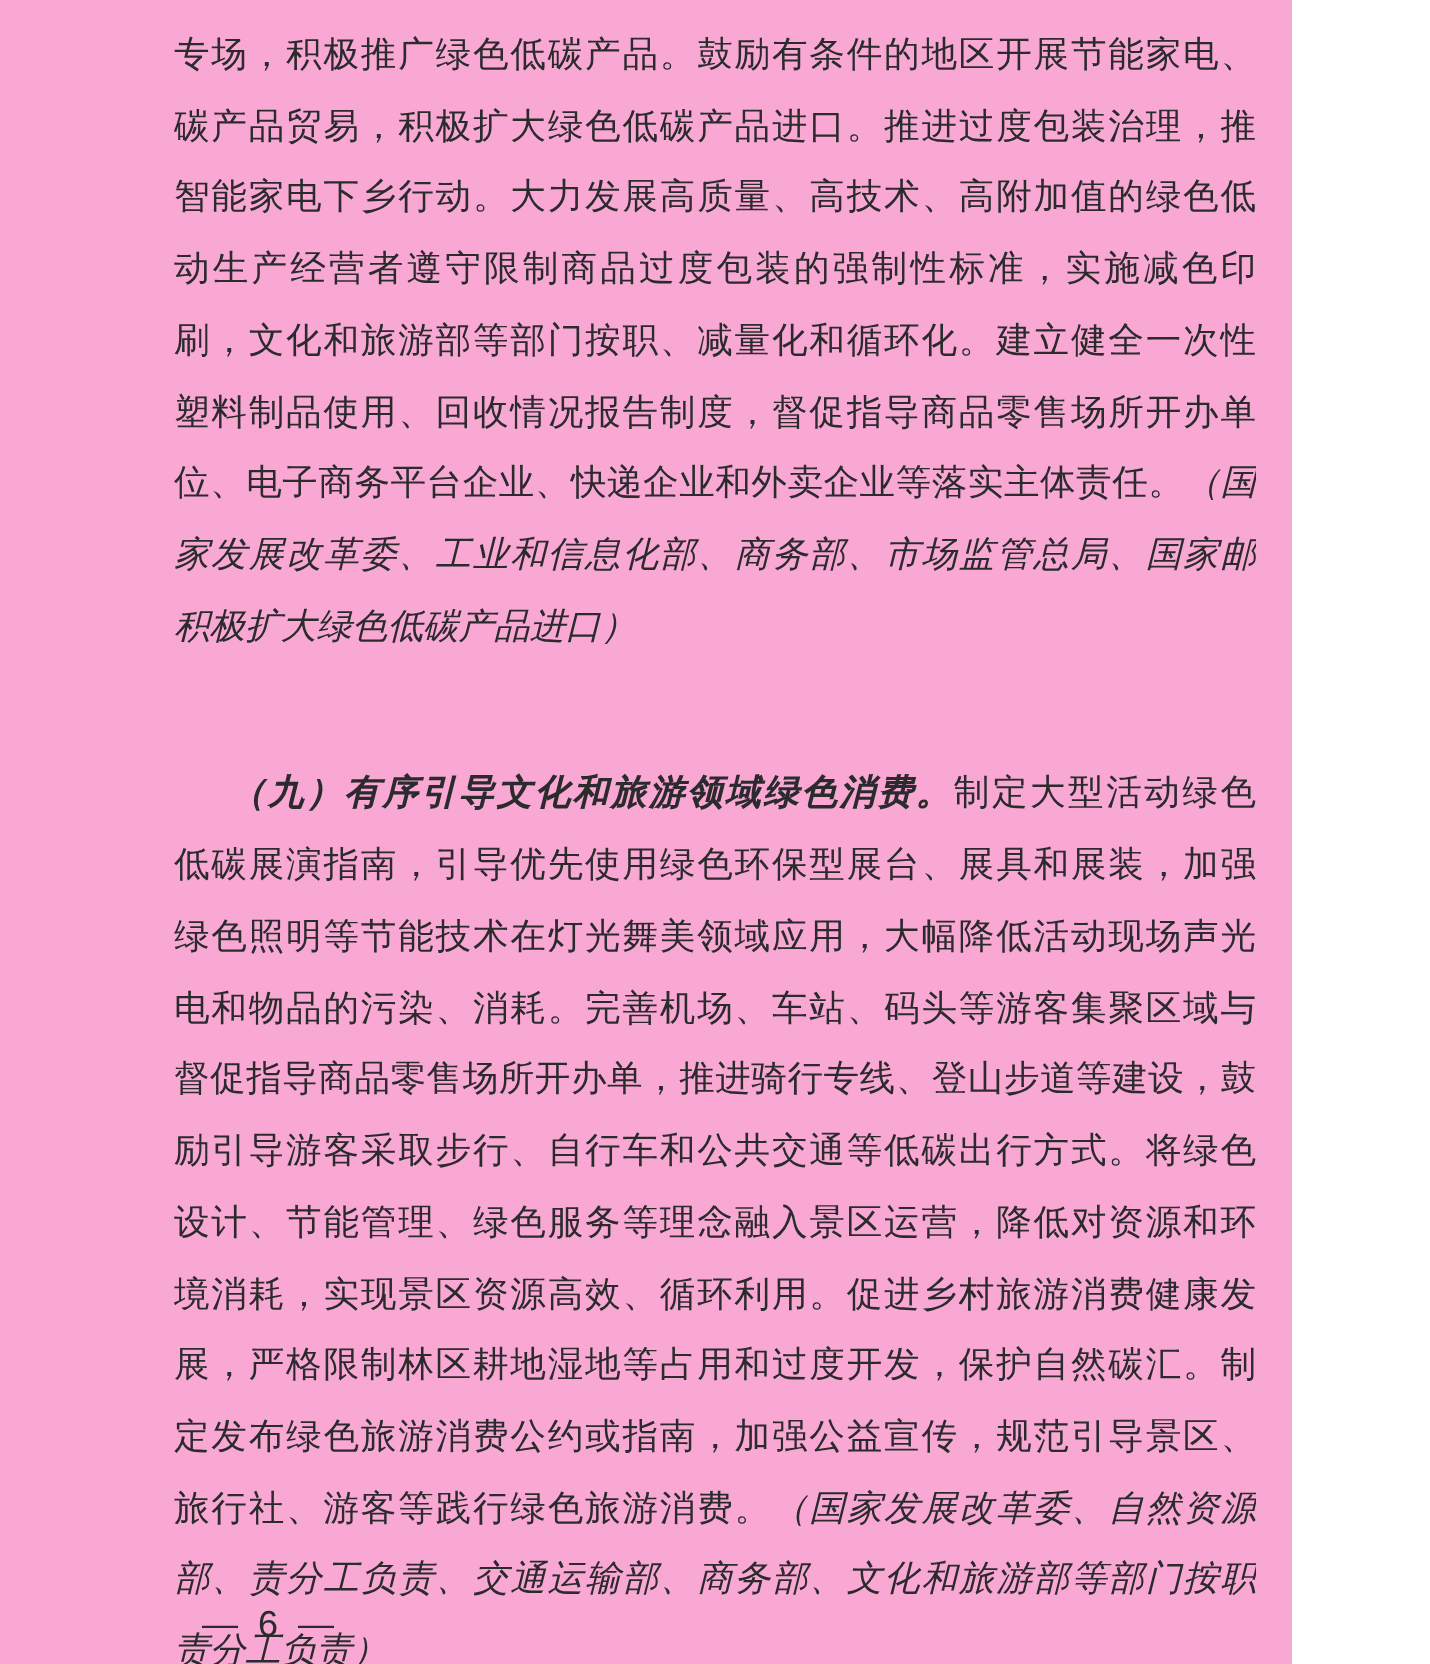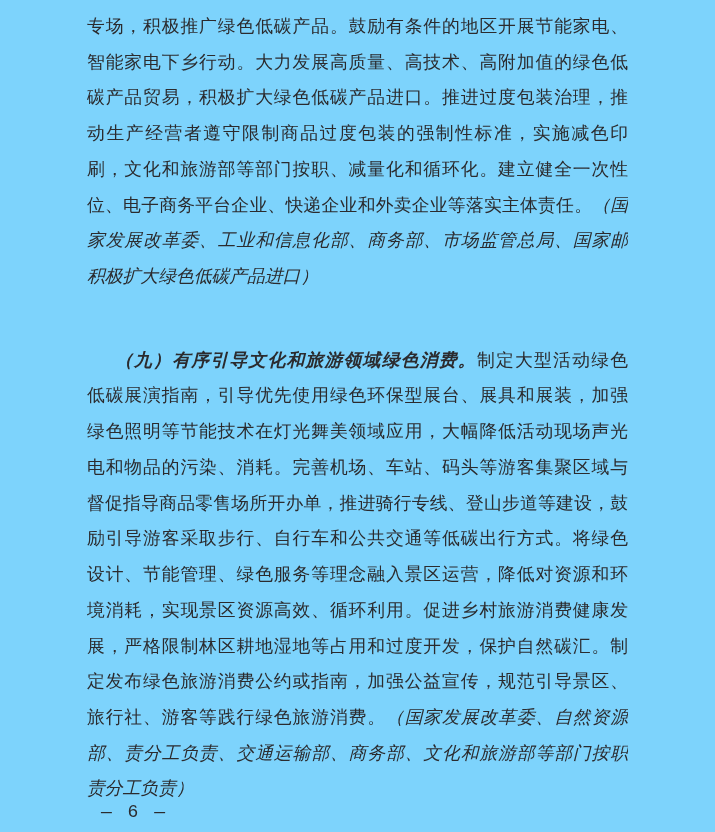--- a/index.html
+++ b/index.html
@@ -2,25 +2,25 @@
 <html><head>
 <meta charset="utf-8">
 <style>
   html, body {
     margin: 0;
     padding: 0;
     background: #ffffff;
   }
   .page {
     position: relative;
-    width: 715px;
+    width: 646px;
     height: 832px;
-    background: #7dd3fc;
+    background: #f9a8d4;
     overflow: hidden;
-    font-family: Liberation Mono, monospace;
+    font-family: Liberation Sans, sans-serif;
   }
   .doc {
     position: absolute;
     left: 87px;
     top: 10px;
     width: 541px;
     color: #2b2b2e;
   }
   .line {
     height: 35.72px;
@@ -63,24 +63,25 @@
     text-align: left;
     line-height: 24px;
   }
 </style>
 </head>
 <body>
 
 <div class="page">
   <div class="doc">
       <div class="line"><span class="run-body">专场，积极推广绿色低碳产品。鼓励有条件的地区开展节能家电、</span></div>
+      <div class="line"><span class="run-body">碳产品贸易，积极扩大绿色低碳产品进口。推进过度包装治理，推</span></div>
       <div class="line"><span class="run-body">智能家电下乡行动。大力发展高质量、高技术、高附加值的绿色低</span></div>
-      <div class="line"><span class="run-body">碳产品贸易，积极扩大绿色低碳产品进口。推进过度包装治理，推</span></div>
       <div class="line"><span class="run-body">动生产经营者遵守限制商品过度包装的强制性标准，实施减色印</span></div>
       <div class="line"><span class="run-body">刷，文化和旅游部等部门按职、减量化和循环化。建立健全一次性</span></div>
+      <div class="line"><span class="run-body">塑料制品使用、回收情况报告制度，督促指导商品零售场所开办单</span></div>
       <div class="line"><span class="run-body">位、电子商务平台企业、快递企业和外卖企业等落实主体责任。</span><span class="run-kai">（国</span></div>
       <div class="line"><span class="run-kai">家发展改革委、工业和信息化部、商务部、市场监管总局、国家邮</span></div>
       <div class="line last"><span class="run-kai">积极扩大绿色低碳产品进口）</span></div>
       <div class="line indent"><span class="run-kai-bold">（九）有序引导文化和旅游领域绿色消费。</span><span class="run-body">制定大型活动绿色</span></div>
       <div class="line"><span class="run-body">低碳展演指南，引导优先使用绿色环保型展台、展具和展装，加强</span></div>
       <div class="line"><span class="run-body">绿色照明等节能技术在灯光舞美领域应用，大幅降低活动现场声光</span></div>
       <div class="line"><span class="run-body">电和物品的污染、消耗。完善机场、车站、码头等游客集聚区域与</span></div>
       <div class="line"><span class="run-body">督促指导商品零售场所开办单，推进骑行专线、登山步道等建设，鼓</span></div>
       <div class="line"><span class="run-body">励引导游客采取步行、自行车和公共交通等低碳出行方式。将绿色</span></div>
       <div class="line"><span class="run-body">设计、节能管理、绿色服务等理念融入景区运营，降低对资源和环</span></div>

